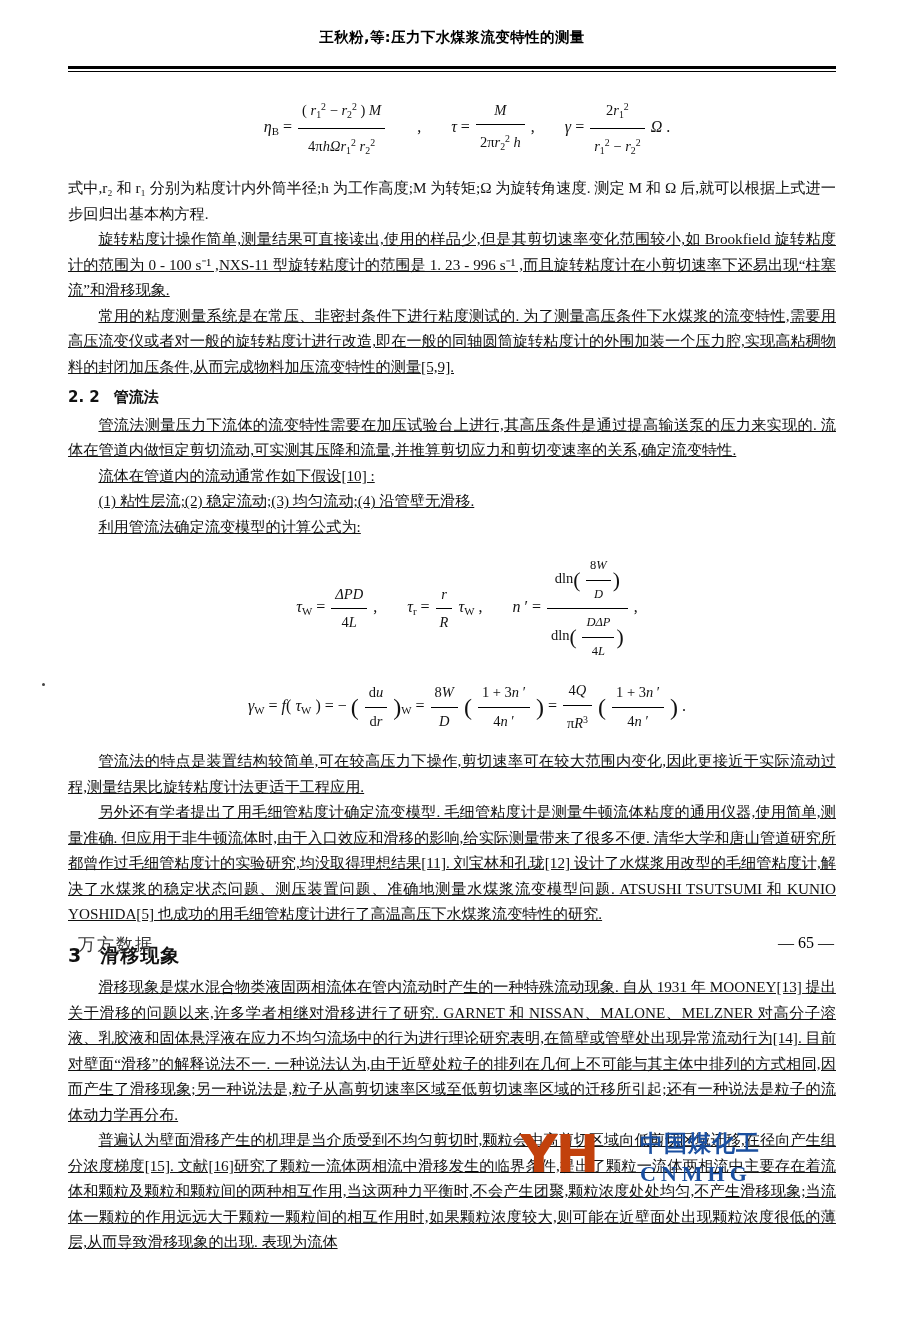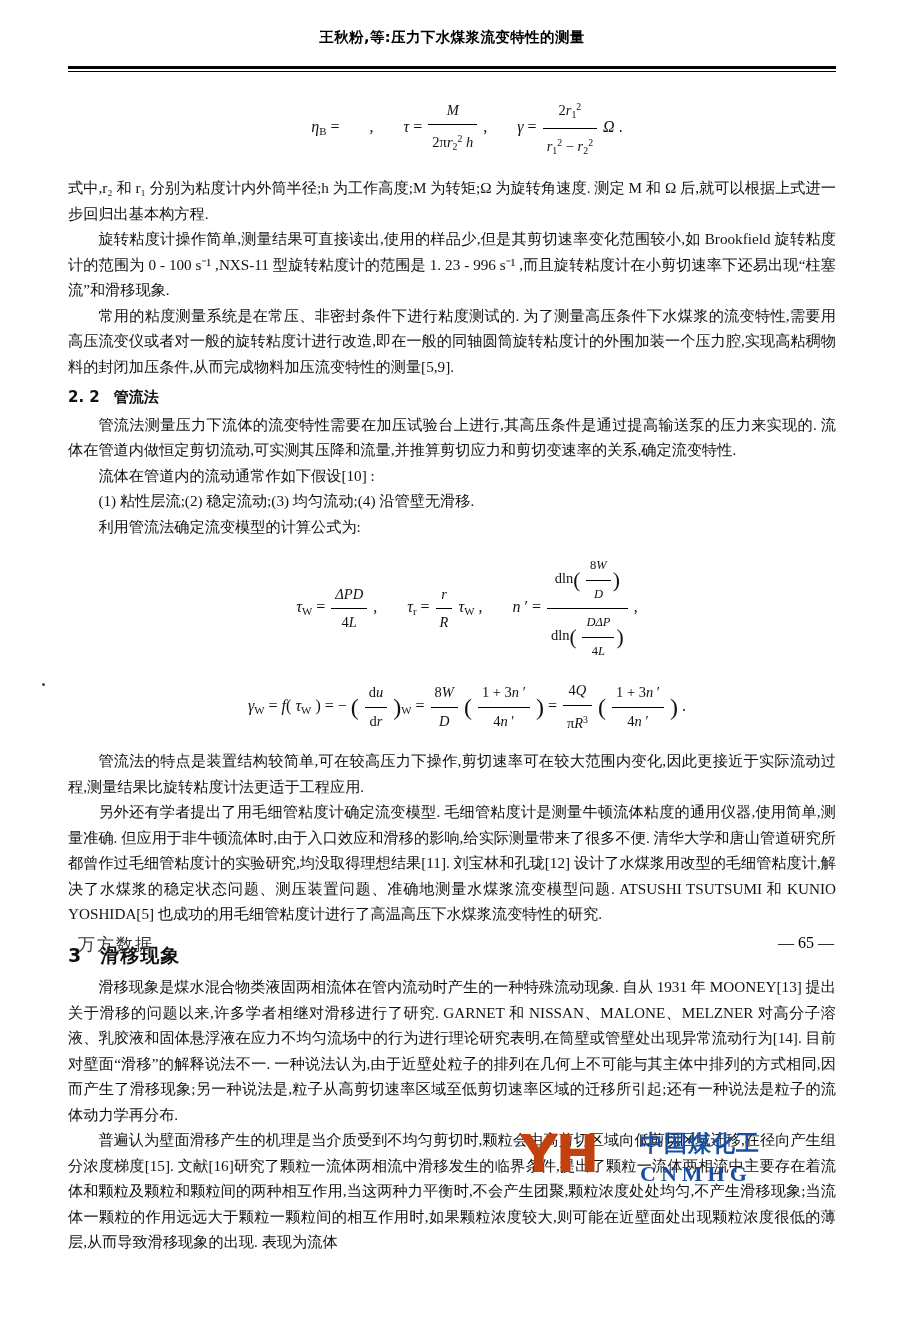--- a/index.html
+++ b/index.html
@@ -57,20 +57,21 @@
     width: 768px;
     font-size: 15.2px;
     line-height: 25.5px;
     text-align: justify;
   }
   p.para {
     margin: 0 0 0 0;
     text-indent: 2em;
     text-align: justify;
     text-justify: inter-ideograph;
+    text-decoration: underline;
   }
   p.noindent {
     margin: 0;
     text-indent: 0;
     text-align: justify;
   }
   .formula-1 {
     margin: 14px 0 12px 0;
     padding-left: 30px;
     font-size: 16px;
@@ -196,20 +197,24 @@
   <div class="header-rule"></div>
   <div class="header-rule2"></div>
 
   <div class="dot-left"></div>
 
   <div class="content">
 
     <div class="formula-1">
       <span class="eqn-row">
         <i class="v">η</i><span class="sub">B</span> =
+        <span class="frac">
+          <span class="num">( <i class="v">r</i><span class="sub">1</span><span class="sup">2</span> − <i class="v">r</i><span class="sub">2</span><span class="sup">2</span> ) <i class="v">M</i></span>
+          <span class="den">4π<i class="v">hΩr</i><span class="sub">1</span><span class="sup">2</span> <i class="v">r</i><span class="sub">2</span><span class="sup">2</span></span>
+        </span>
         <span class="eq-sep"></span>,<span class="eq-sep"></span>
         <i class="v">τ</i> =
         <span class="frac">
           <span class="num"><i class="v">M</i></span>
           <span class="den">2π<i class="v">r</i><span class="sub">2</span><span class="sup">2</span> <i class="v">h</i></span>
         </span>
         ,<span class="eq-sep"></span>
         <i class="v">γ</i> =
         <span class="frac">
           <span class="num">2<i class="v">r</i><span class="sub">1</span><span class="sup">2</span></span>

